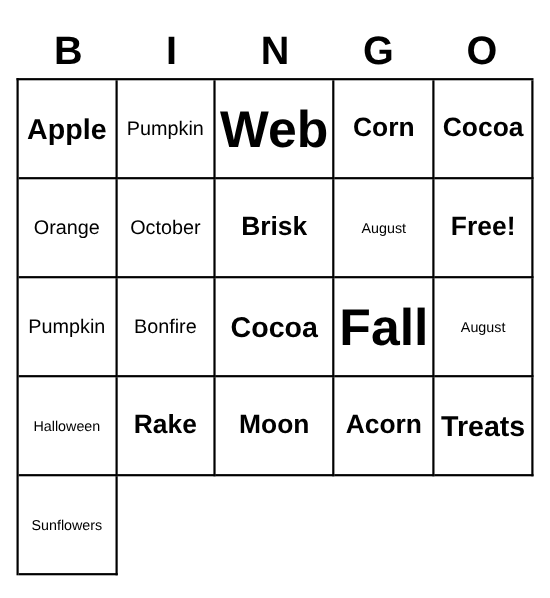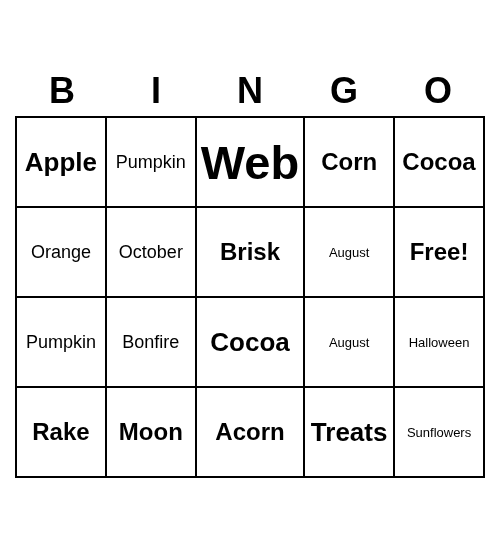--- a/index.html
+++ b/index.html
@@ -122,20 +122,23 @@
       <div class="bingo-cell">
         <span class="text-medium">Pumpkin</span>
       </div>
       <div class="bingo-cell">
         <span class="text-medium">Bonfire</span>
       </div>
       <div class="bingo-cell">
         <span class="text-large">Cocoa</span>
       </div>
       <div class="bingo-cell">
+        <span class="text-xxlarge">Fall</span>
+      </div>
+      <div class="bingo-cell">
         <span class="text-small">August</span>
       </div>
       <div class="bingo-cell">
         <span class="text-small">Halloween</span>
       </div>
       <div class="bingo-cell">
         <span class="text-xlarge">Rake</span>
       </div>
       <div class="bingo-cell">
         <span class="text-xlarge">Moon</span>

